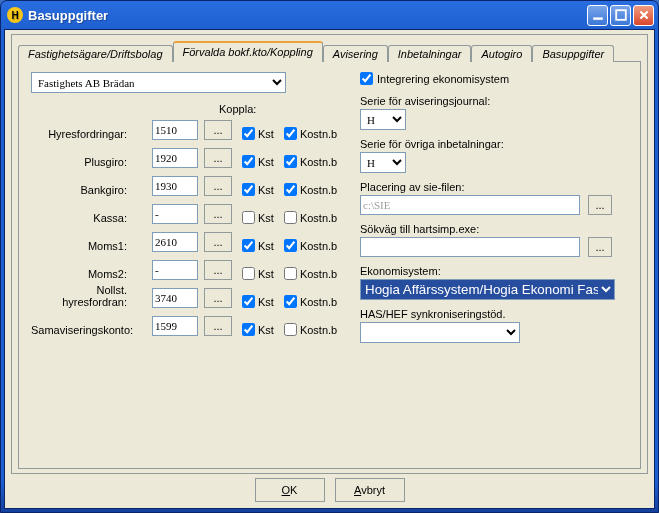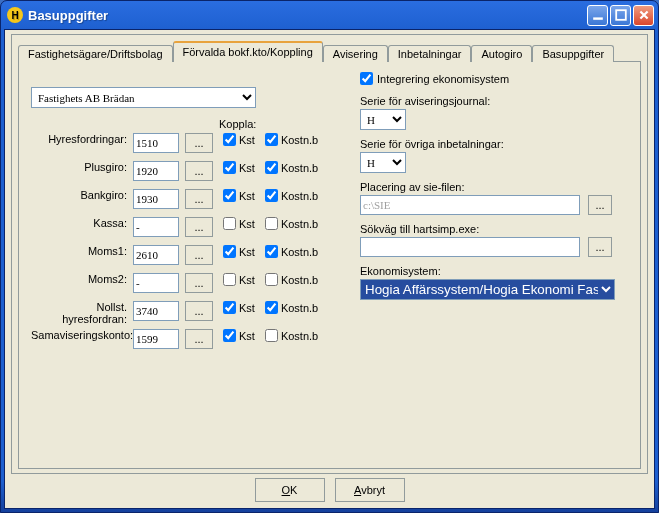--- a/index.html
+++ b/index.html
@@ -71,21 +71,21 @@
     margin-top:2px;
     padding-top:2px;
     padding-bottom:2px;
   }
   .tab.active {
     background:#ece9d8;
     border-top:2px solid #e8a33d;
     padding-top:3px;
     padding-bottom:4px;
   }
-  .tab-row.inner { margin-top:0; }
+  .tab-row.inner { margin-top:0;font-style:italic; }
   .tab-panel {
     border:1px solid #919b9c;
     background:#ece9d8;
     flex:1;
     margin-top:0;
     position:relative;
     z-index:1;
     padding:10px 12px;
   }
   .content-cols { display:flex; gap:14px; height:100%; }
@@ -95,23 +95,23 @@
     font-family:Tahoma; font-size:11px;
     border:1px solid #7f9db9; background:#fff;
     height:20px; padding:0 2px;
   }
   select.flat { height:21px; }
   .grid-head { display:flex; margin-bottom:3px; margin-top:10px;}
   .grid-head .sp1{width:102px;}
   .grid-head .sp2{width:50px;}
   .grid-head .sp3{width:36px;}
   .grid-head .kop{font-size:11px;}
-  .grid-row { display:flex; align-items:flex-start; margin-bottom:6px; height:22px;}
+  .grid-row { display:flex; align-items:flex-end; margin-bottom:6px; height:22px;}
   .gr-label { width:102px; text-align:right; padding-right:6px; }
-  .gr-input { width:46px; }
+  .gr-input { width:46px;margin-left:19px; }
   .gr-btn {
     width:28px; height:20px; margin-left:6px;
     border:1px solid #919b9c; background:#ece9d8; cursor:pointer;
     font-size:11px; padding:0;
   }
   .gr-cb { margin-left:10px; display:flex; align-items:center; }
   .gr-cb input{ margin:0 3px 0 0; }
   .field { margin-bottom:8px; }
   .field label { display:block; margin-bottom:2px; }
   .sync-row { display:flex; align-items:center; gap:4px; }
@@ -169,21 +169,21 @@
           <div class="tab active">Förvalda bokf.kto/Koppling</div>
           <div class="tab">Avisering</div>
           <div class="tab">Inbetalningar</div>
           <div class="tab">Autogiro</div>
           <div class="tab">Basuppgifter</div>
         </div>
 
       <div class="tab-panel" style="flex:1;">
         <div class="content-cols">
           <div class="left-col">
-            <select class="flat" style="width:225px; margin-top:15px;">
+            <select class="flat" style="width:255px; margin-top:0;">
               <option>Fastighets AB Brädan</option>
             </select>
 
             <div class="grid-head">
               <span class="sp1"></span>
                 <span class="sp2"></span>
                 <span class="sp3"></span>
               <span class="kop">Koppla:</span>
             </div>
 
@@ -319,20 +319,24 @@
             <div class="field">
               <label>Sökväg till hartsimp.exe:</label>
               <div class="sync-row">
                 <input class="flat" style="width: 220px;" value="">
                 <button class="browse-btn">...</button>
               </div>
             </div>
             <div class="field">
               <label>Ekonomisystem:</label>
               <select class="eco-select"><option selected="">Hogia Affärssystem/Hogia Ekonomi Fastighet</option></select>
+            </div>
+            <div class="field">
+              <label>HAS/HEF synkroniseringstöd.</label>
+              <select class="flat" style="width:160px;"><option></option></select>
             </div>
           </div>
         </div>
       </div>
 
     </div>
 
     <div class="ok-row">
       <button class="btn"><u>O</u><span>K</span></button>
       <button class="btn"><u>A</u><span>vbryt</span></button>

